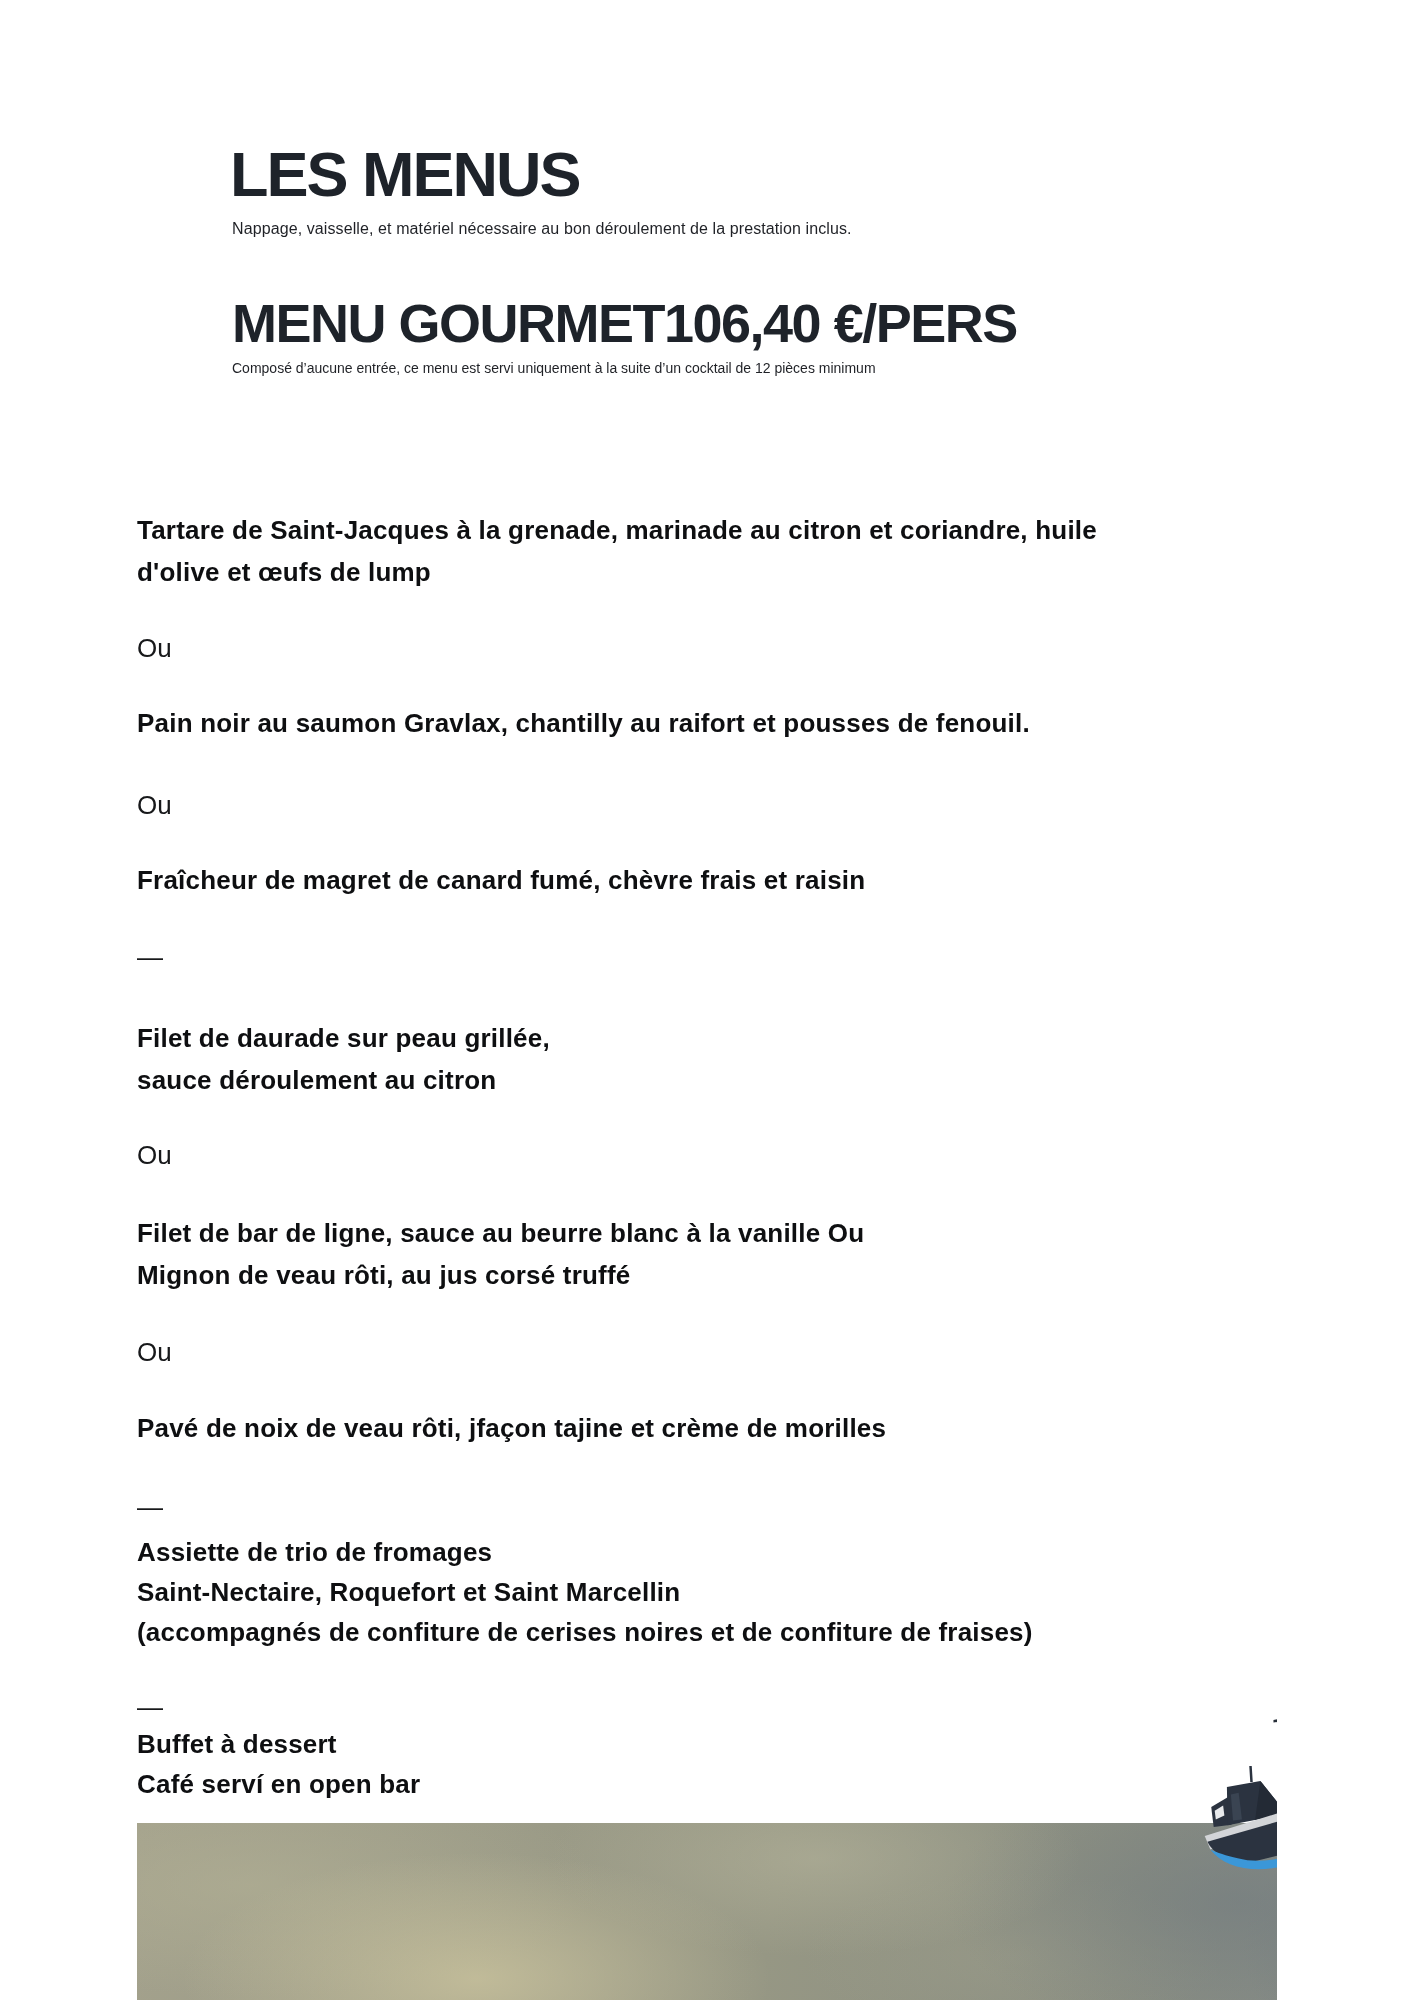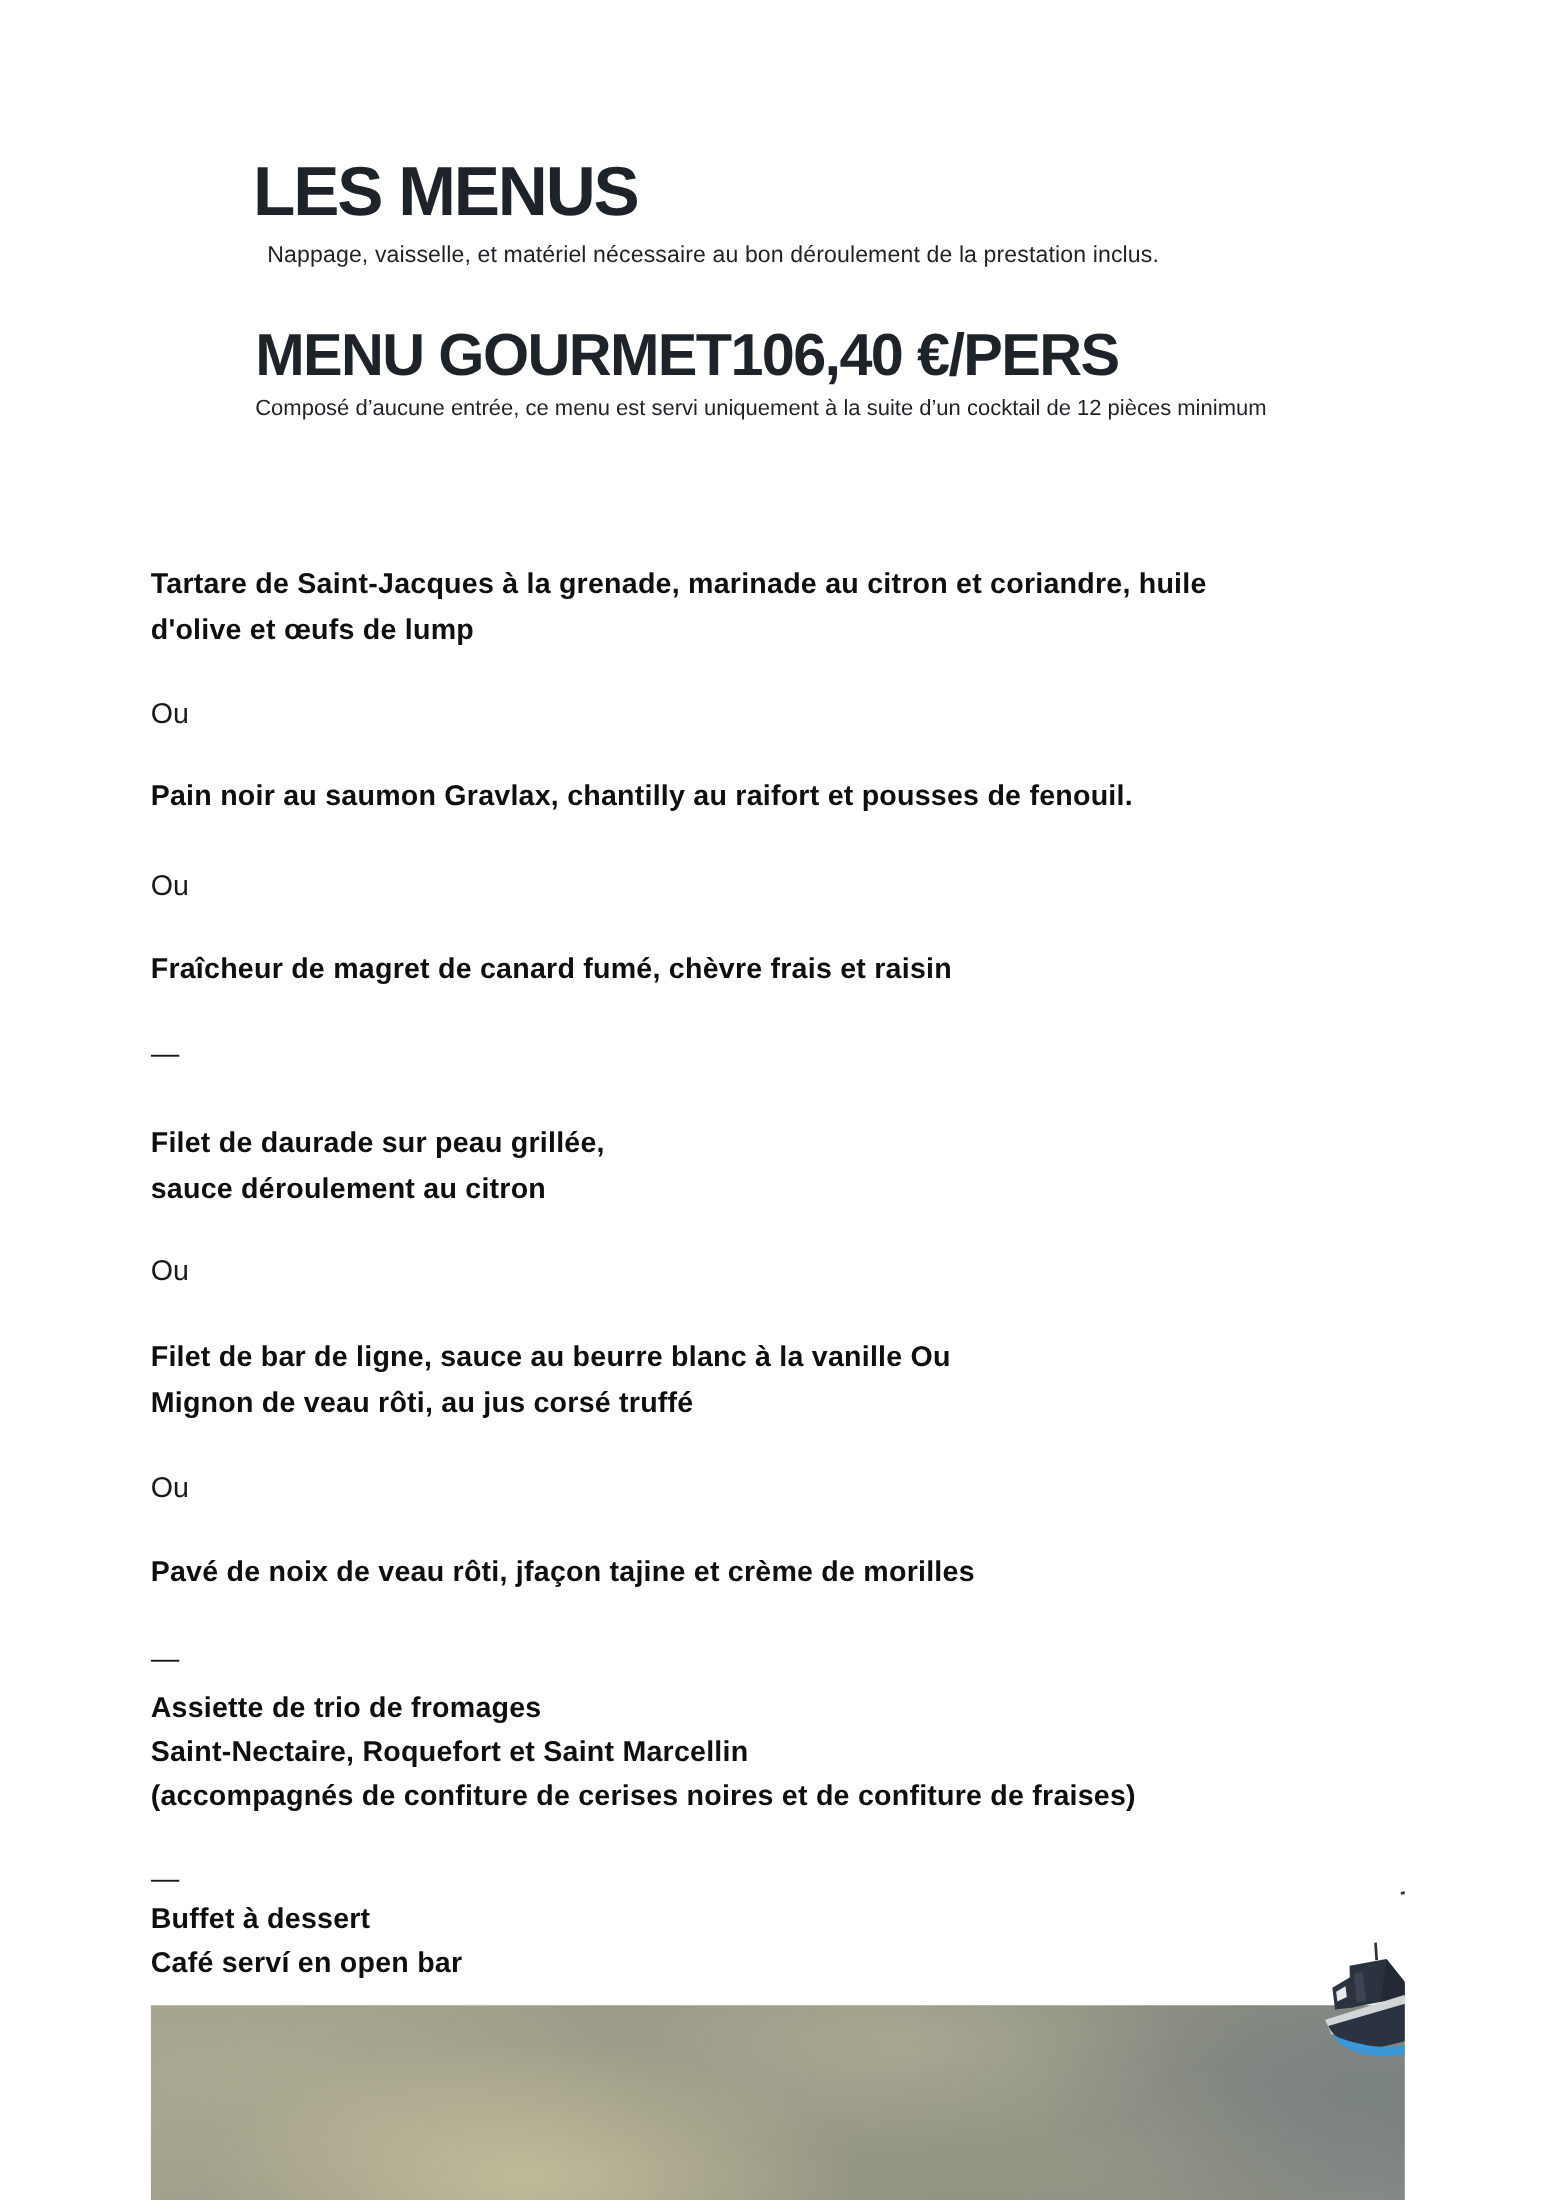--- a/index.html
+++ b/index.html
@@ -23,25 +23,24 @@
     font-size: 63px;
     font-weight: 800;
     letter-spacing: -2px;
     color: #1e232a;
     line-height: 1;
   }
   .page-subtitle {
     position: absolute;
     left: 95px;
     top: 220px;
-    font-size: 21px;
+    font-size: 16px;
     font-weight: 400;
     color: #1f2126;
     letter-spacing: 0.1px;
-    margin-left: 11px;
   }
 
   
   .menu-heading-row {
     position: absolute;
     left: 95px;
     right: 77px;
     top: 296px;
     display: flex;
     justify-content: flex-start;
@@ -51,21 +50,21 @@
     font-size: 54px;
     font-weight: 800;
     letter-spacing: -1.5px;
     color: #1e232a;
     line-height: 1;
   }
   .menu-desc {
     position: absolute;
     left: 95px;
     top: 360px;
-    font-size: 20px;
+    font-size: 14px;
     font-weight: 400;
     color: #1f2126;
   }
 
   
   .m-block {
     position: absolute;
     left: 0;
     width: 100%;
     text-align: left;

